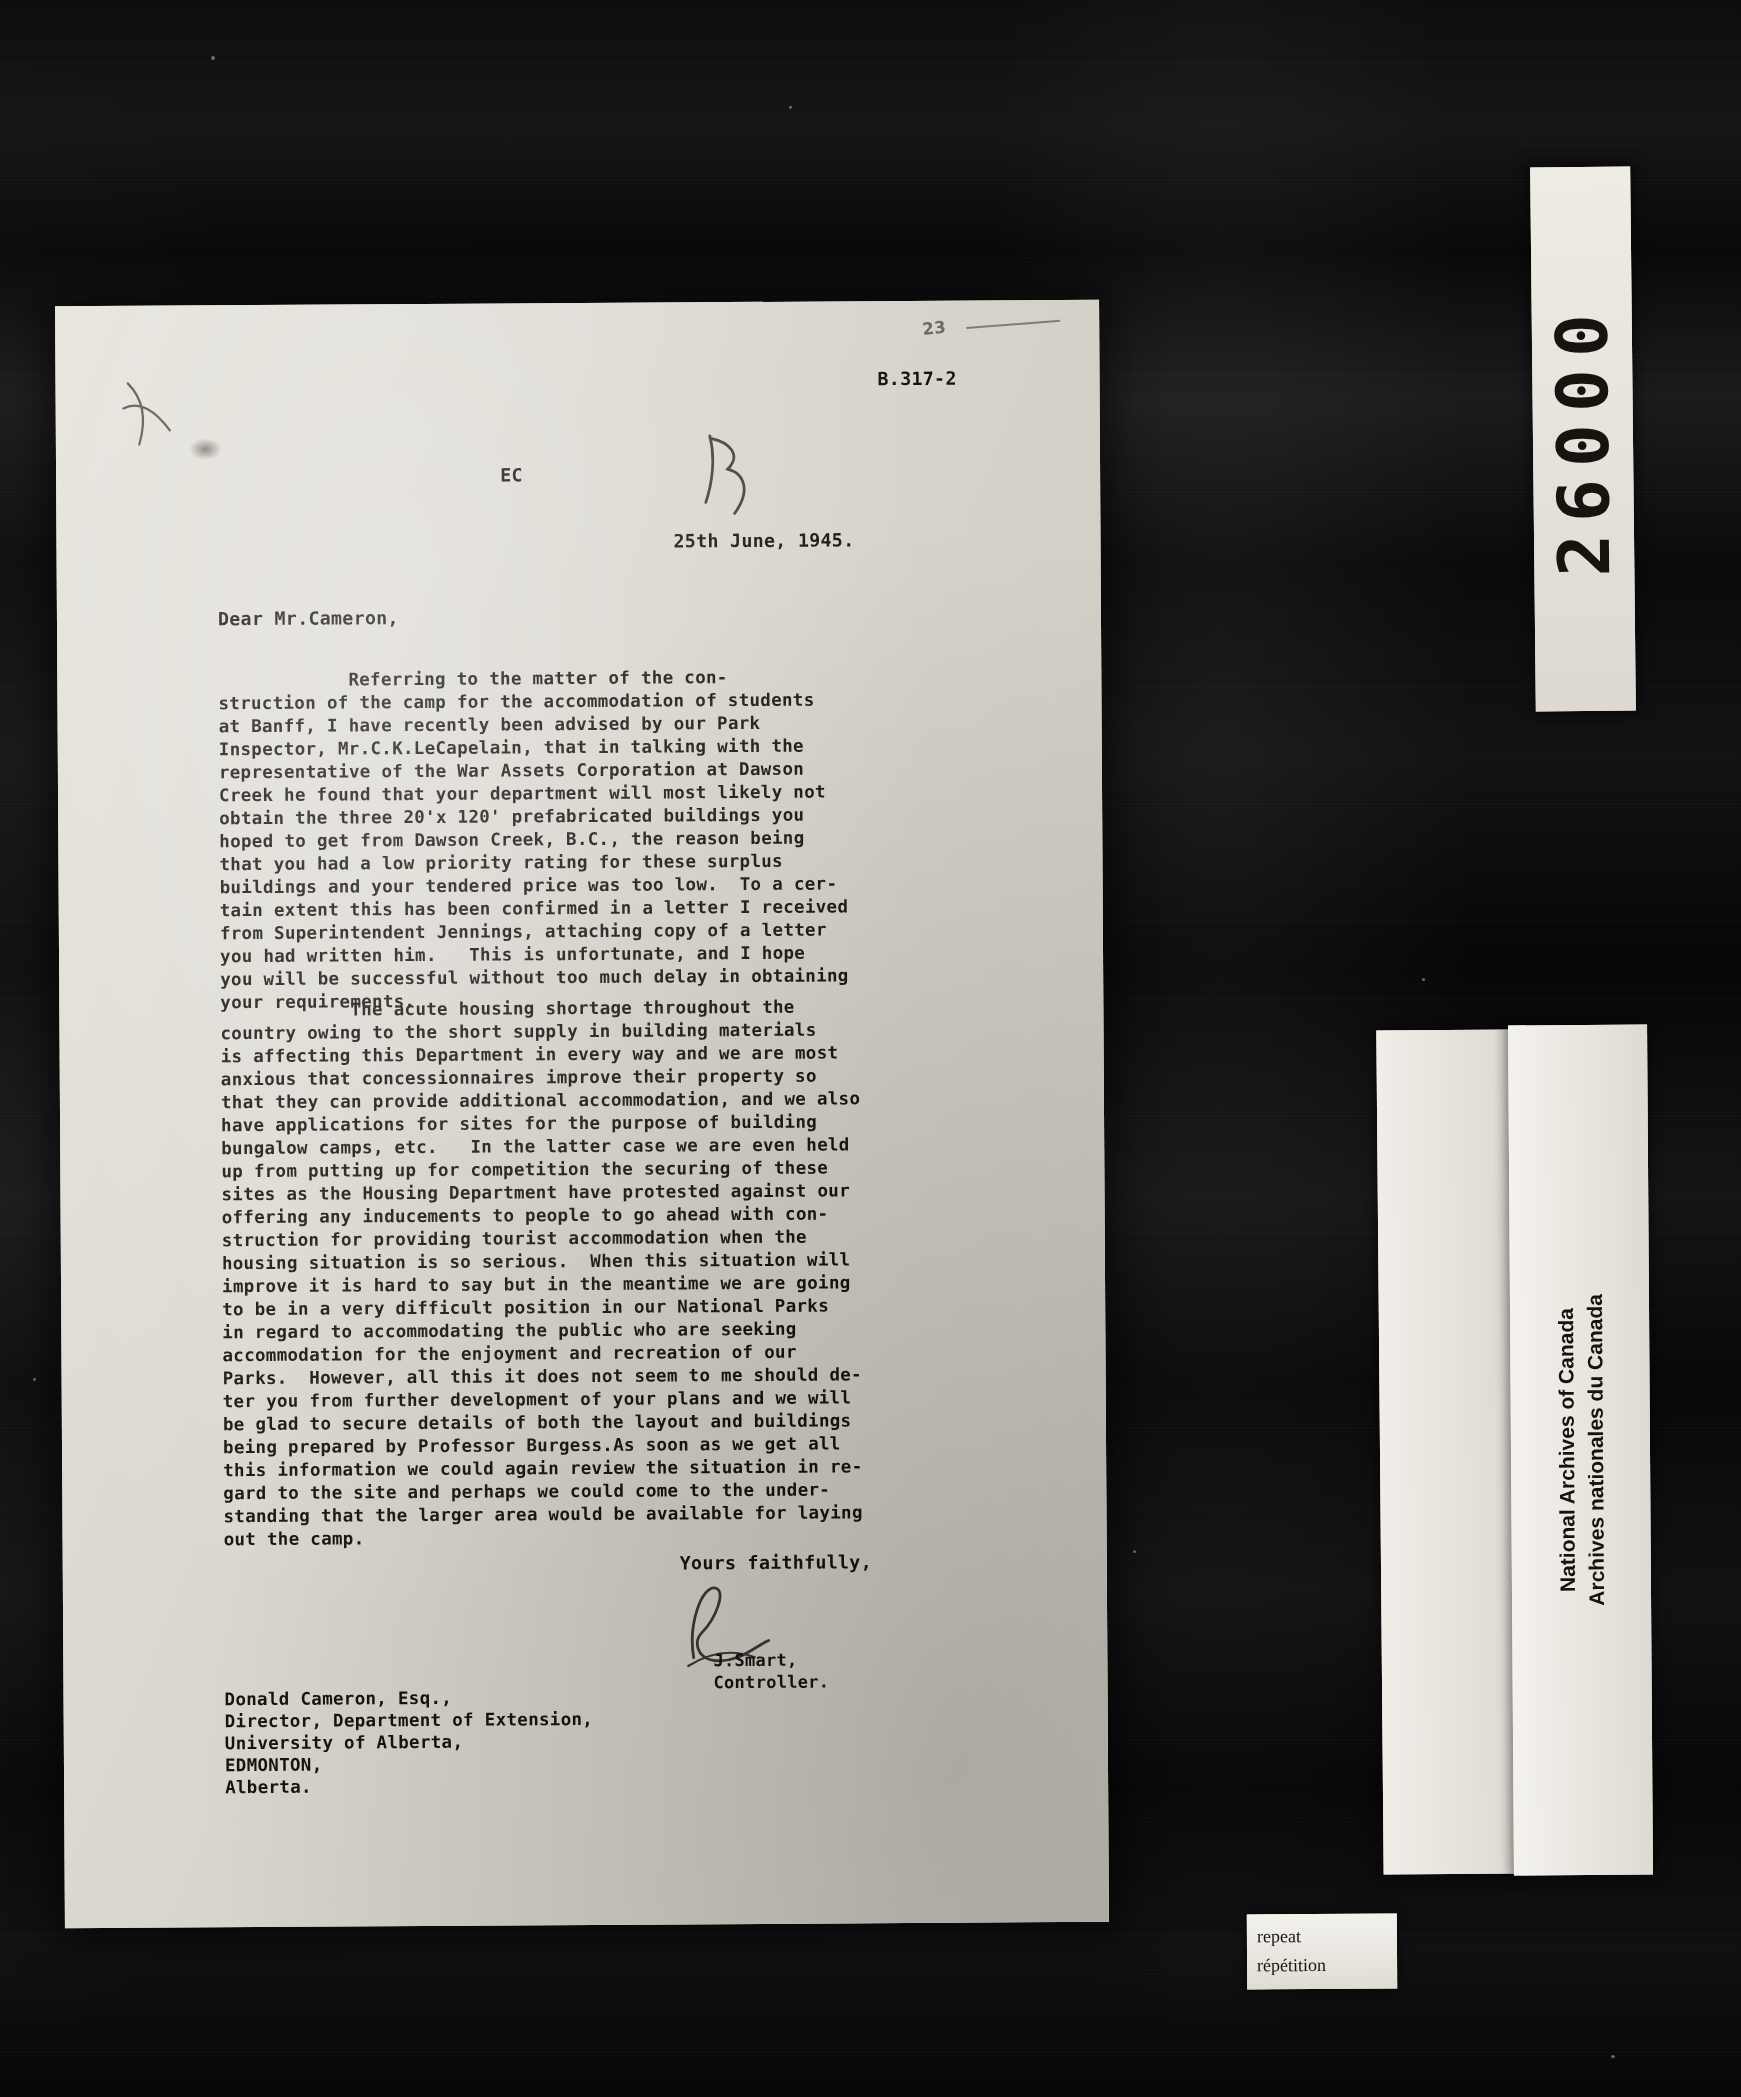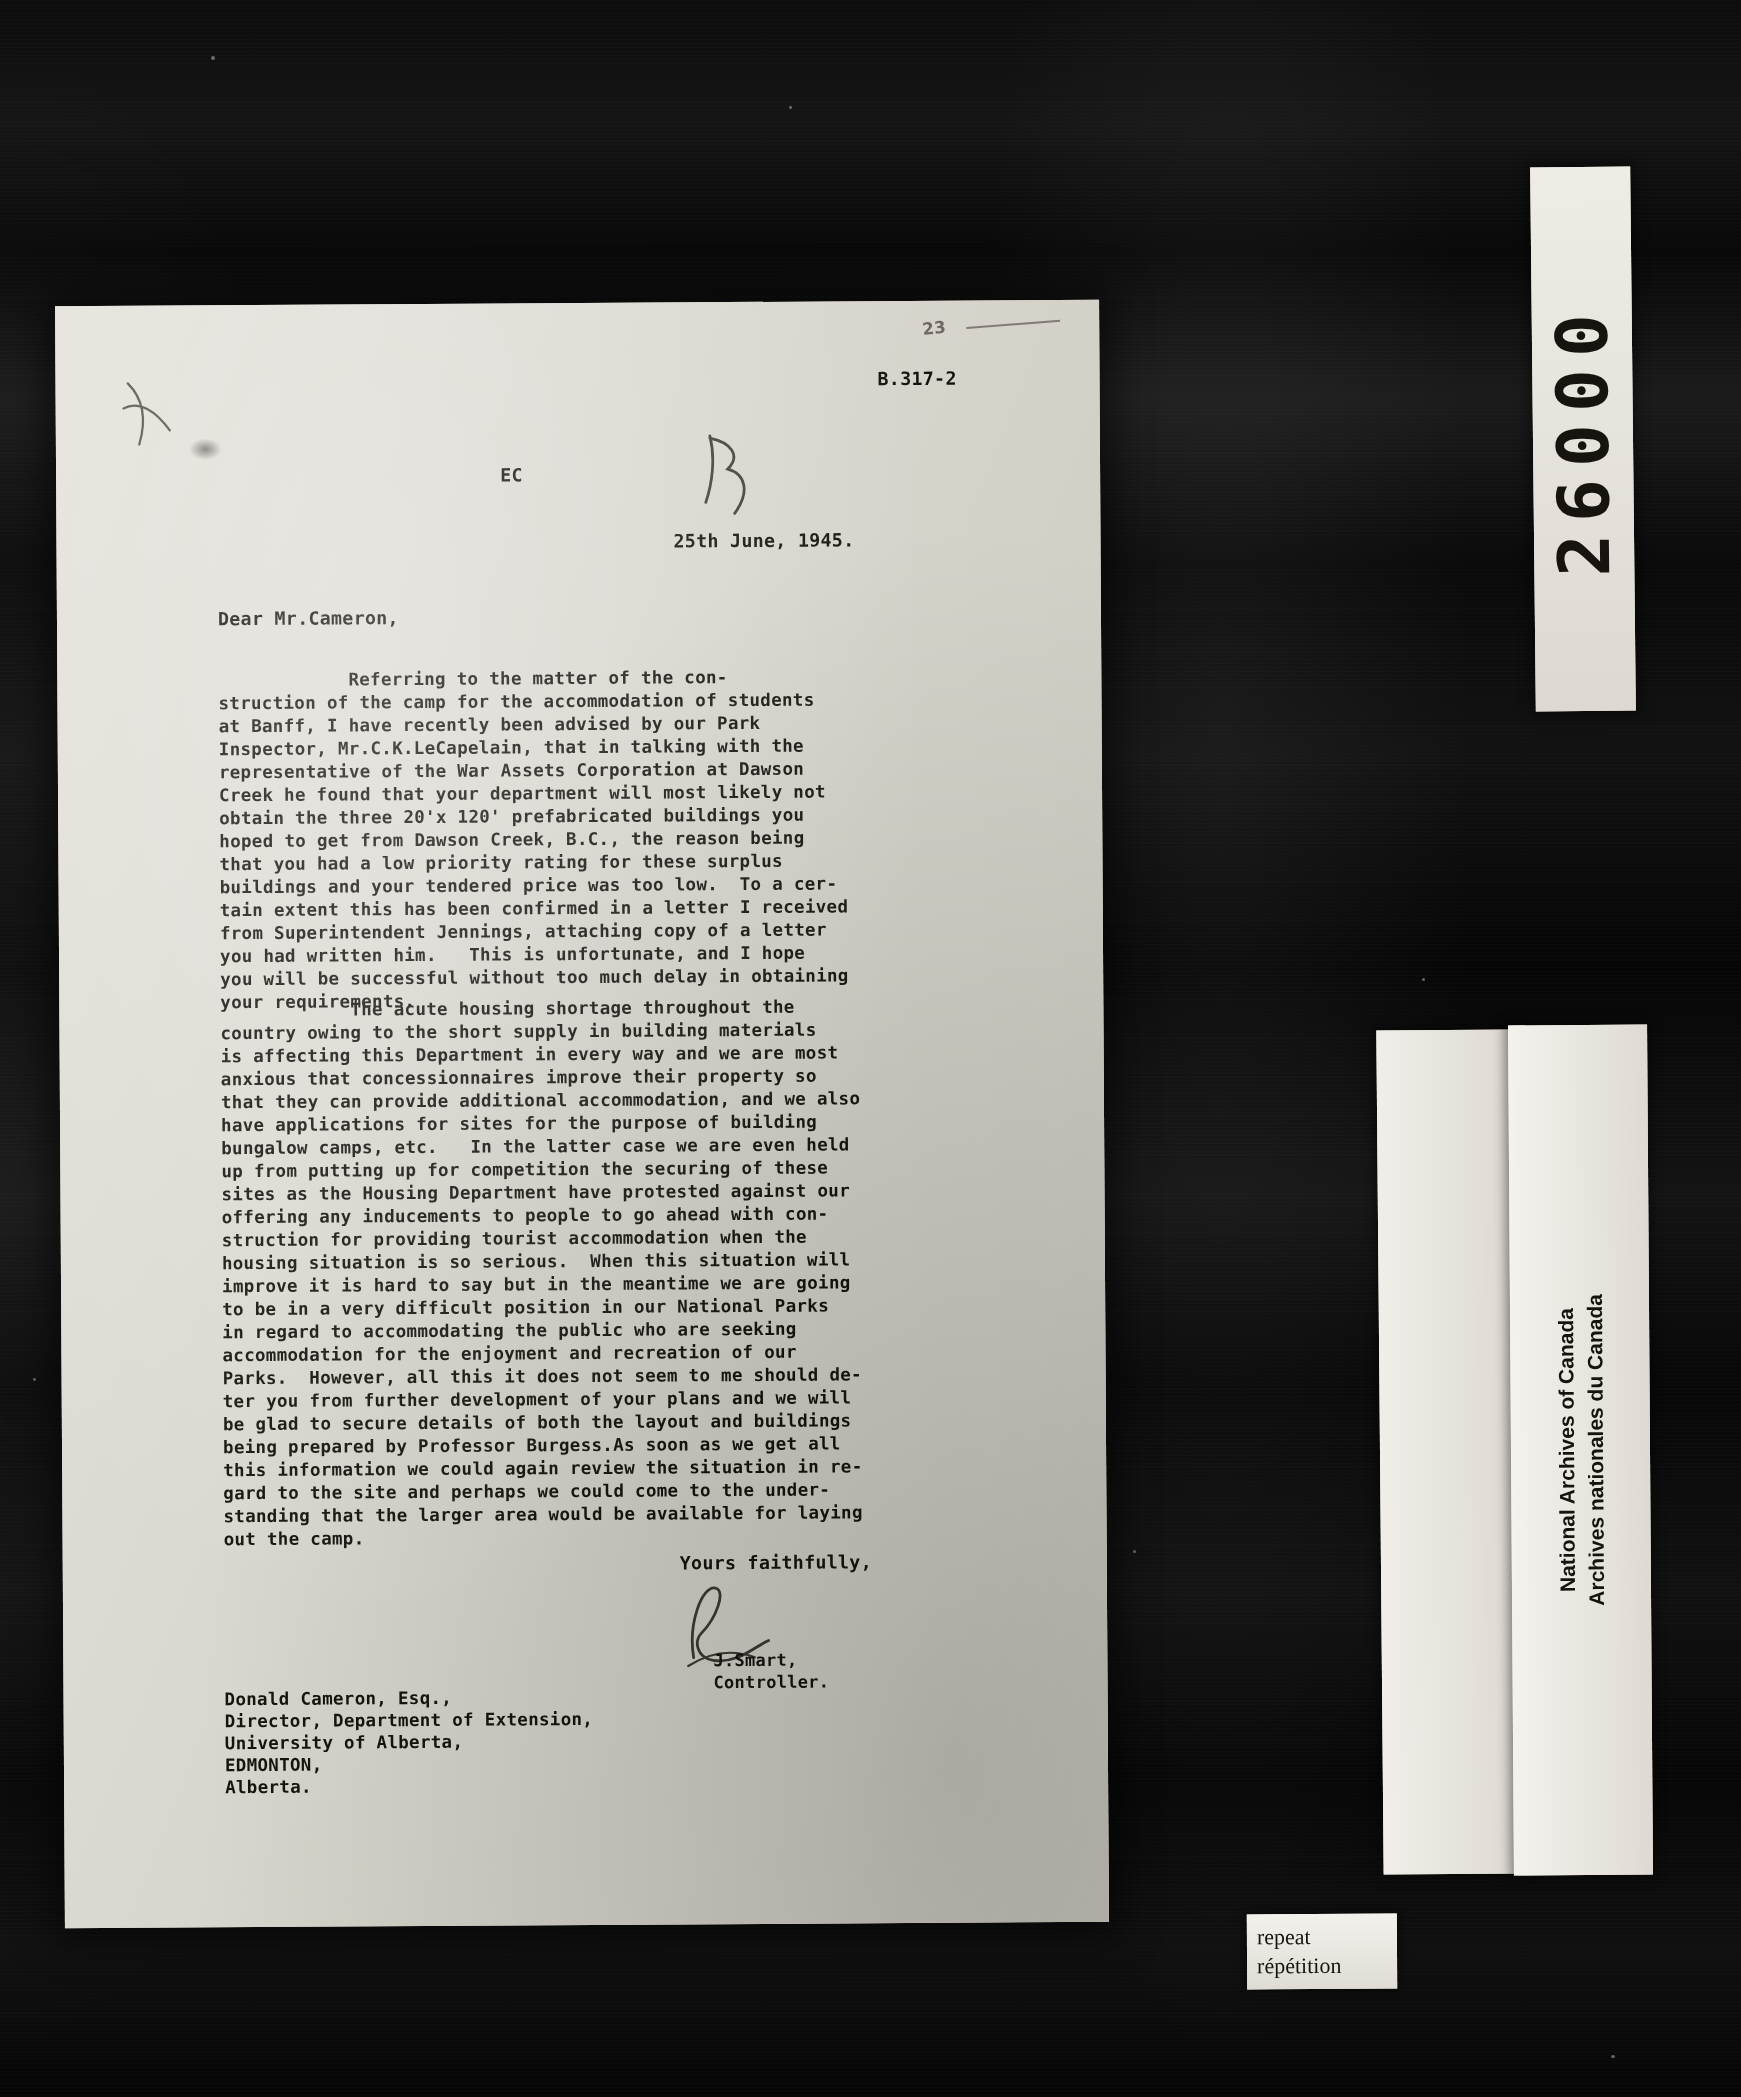--- a/index.html
+++ b/index.html
@@ -259,21 +259,21 @@
     top: 1914px;
     width: 150px;
     height: 75px;
     background: #ecebe6;
     background-image: linear-gradient(180deg, #f3f1ec, #dfdcd5);
     box-shadow: 0 0 9px 2.2px rgba(0,0,0,0.45);
     transform: rotate(-0.3deg);
     padding: 7.8px 10px;
     box-sizing: border-box;
     font-family: "Liberation Serif", serif;
-    font-size: 22px;
+    font-size: 18px;
     color: #17140f;
     line-height: 29px;
   }
 
   
   .speck {
     position: absolute;
     background: rgba(200,198,192,0.5);
     border-radius: 50%;
   }

